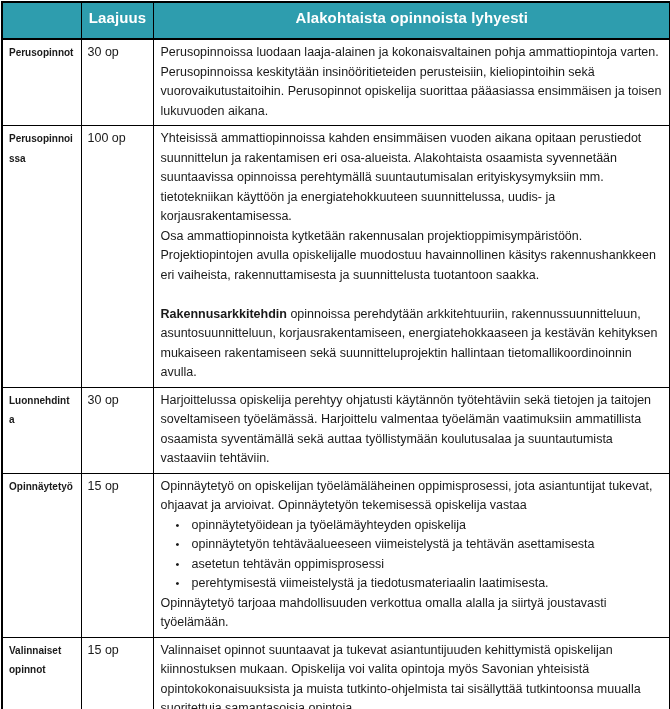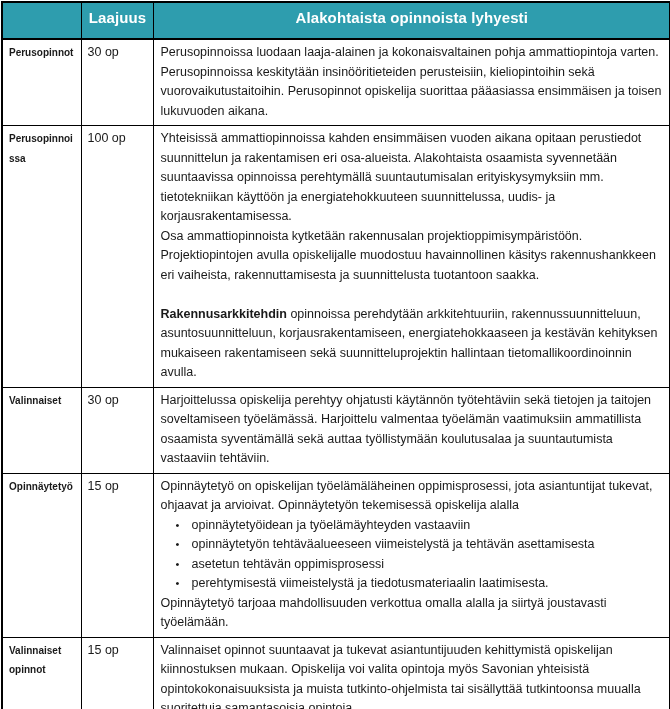--- a/index.html
+++ b/index.html
@@ -102,34 +102,34 @@
           <td class="row-label">Perusopinnoissa</td>
           <td class="row-extent">100 op</td>
           <td class="row-desc">
             <p>Yhteisissä ammattiopinnoissa kahden ensimmäisen vuoden aikana opitaan perustiedot suunnittelun ja rakentamisen eri osa-alueista. Alakohtaista osaamista syvennetään suuntaavissa opinnoissa perehtymällä suuntautumisalan erityiskysymyksiin mm. tietotekniikan käyttöön ja energiatehokkuuteen suunnittelussa, uudis- ja korjausrakentamisessa.</p>
             <p>Osa ammattiopinnoista kytketään rakennusalan projektioppimisympäristöön. Projektiopintojen avulla opiskelijalle muodostuu havainnollinen käsitys rakennushankkeen eri vaiheista, rakennuttamisesta ja suunnittelusta tuotantoon saakka.</p>
             <div class="spacer"></div>
             <p><b>Rakennusarkkitehdin</b> opinnoissa perehdytään arkkitehtuuriin, rakennussuunnitteluun, asuntosuunnitteluun, korjausrakentamiseen, energiatehokkaaseen ja kestävän kehityksen mukaiseen rakentamiseen sekä suunnitteluprojektin hallintaan tietomallikoordinoinnin avulla.</p>
           </td>
         </tr>
         <tr>
-          <td class="row-label">Valinnaiset</td>
+          <td class="row-label">Luonnehdinta</td>
           <td class="row-extent">30 op</td>
           <td class="row-desc">
             <p>Harjoittelussa opiskelija perehtyy ohjatusti käytännön työtehtäviin sekä tietojen ja taitojen soveltamiseen työelämässä. Harjoittelu valmentaa työelämän vaatimuksiin ammatillista osaamista syventämällä sekä auttaa työllistymään koulutusalaa ja suuntautumista vastaaviin tehtäviin.</p>
           </td>
         </tr>
         <tr>
           <td class="row-label">Opinnäytetyö</td>
           <td class="row-extent">15 op</td>
           <td class="row-desc">
-            <p>Opinnäytetyö on opiskelijan työelämäläheinen oppimisprosessi, jota asiantuntijat tukevat, ohjaavat ja arvioivat. Opinnäytetyön tekemisessä opiskelija alalla</p>
+            <p>Opinnäytetyö on opiskelijan työelämäläheinen oppimisprosessi, jota asiantuntijat tukevat, ohjaavat ja arvioivat. Opinnäytetyön tekemisessä opiskelija vastaa</p>
             <div class="bullet-item">
               <span class="bullet-glyph">•</span>
-              <span class="bullet-text">opinnäytetyöidean ja työelämäyhteyden vastaaviin</span>
+              <span class="bullet-text">opinnäytetyöidean ja työelämäyhteyden opiskelija</span>
             </div>
             <div class="bullet-item">
               <span class="bullet-glyph">•</span>
               <span class="bullet-text">opinnäytetyön tehtäväalueeseen viimeistelystä ja tehtävän asettamisesta</span>
             </div>
             <div class="bullet-item">
               <span class="bullet-glyph">•</span>
               <span class="bullet-text">asetetun tehtävän oppimisprosessi</span>
             </div>
             <div class="bullet-item">

